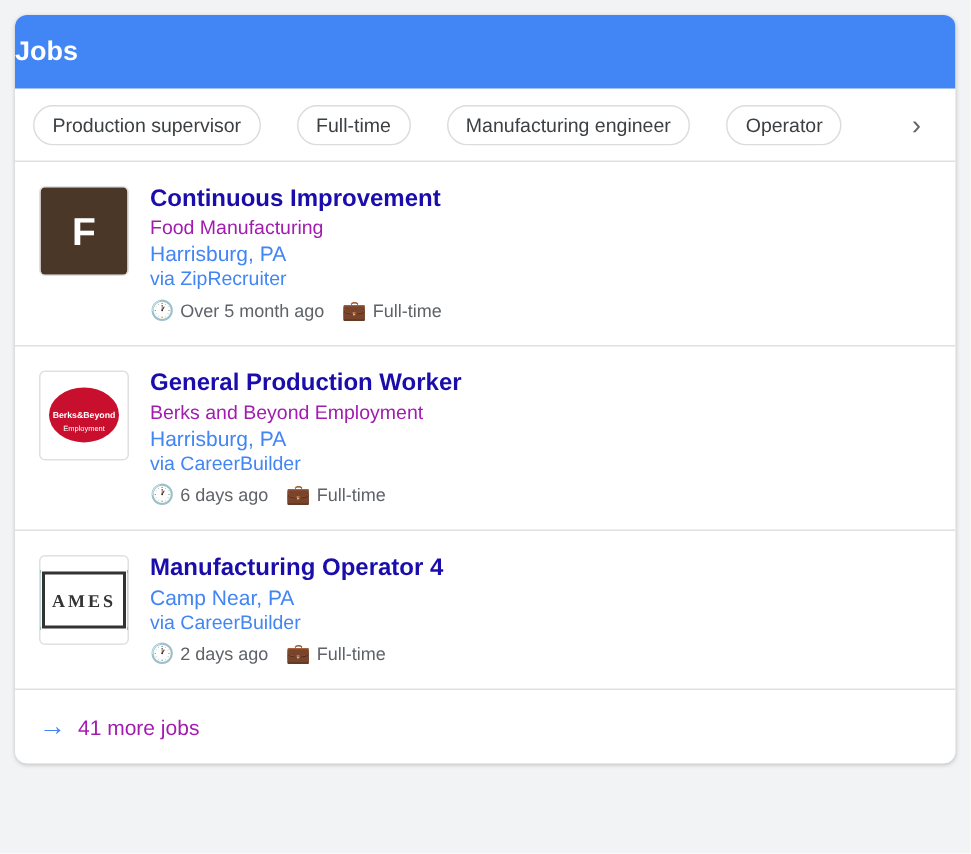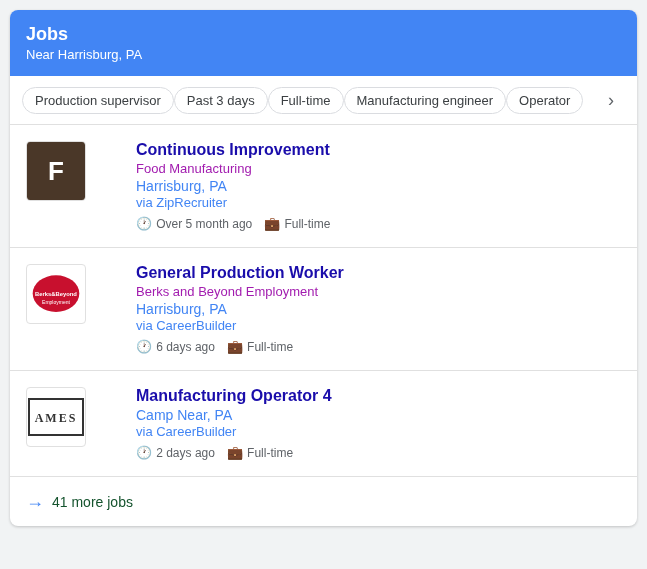--- a/index.html
+++ b/index.html
@@ -14,41 +14,41 @@
     }
     .card {
       width: 627px;
       background: #fff;
       border-radius: 8px;
       overflow: hidden;
       box-shadow: 0 1px 3px rgba(0,0,0,0.2);
     }
     .header {
       background: #4285f4;
-      padding: 14px 16px;
+      padding: 14px 0;
       color: #fff;
     }
     .header-title {
       font-size: 18px;
       font-weight: bold;
     }
     .header-subtitle {
       font-size: 13px;
       margin-top: 2px;
     }
     .filters {
       display: flex;
       align-items: center;
       padding: 10px 12px;
       border-bottom: 1px solid #e0e0e0;
       overflow: hidden;
     }
     .filter-chips {
       display: flex;
-      gap: 0;
+      gap: 24px;
       flex: 1;
       overflow: hidden;
     }
     .chip {
       border: 1px solid #dadce0;
       border-radius: 16px;
       padding: 5px 12px;
       font-size: 13px;
       color: #3c4043;
       white-space: nowrap;
@@ -113,21 +113,21 @@
       height: 40px;
       border: 2px solid #0f766e;
       display: flex;
       align-items: center;
       font-size: 11px;
       font-weight: bold;
       color: #333;
       letter-spacing: 1px;
       font-family: serif;
     }
-    .job-info { flex: 1; margin-left: 36px; }
+    .job-info { flex: 1; }
     .job-title {
       font-size: 16px;
       font-weight: bold;
       color: #1a0dab;
       margin-bottom: 2px;
     }
     .job-company {
       font-size: 13px;
       color: #a21caf;
       margin-bottom: 2px;
@@ -163,39 +163,37 @@
       align-items: center;
       gap: 8px;
       cursor: pointer;
       border-top: 1px solid #e0e0e0;
     }
     .more-jobs-arrow {
       color: #4285f4;
       font-size: 18px;
     }
     .more-jobs-text {
-      color: #14532d;
+      color: #a21caf;
       font-size: 14px;
       font-weight: 500;
     }
   </style>
 </head>
 <body>
 
 <div class="card">
 
   <div class="header">
     <div class="header-title">Jobs</div>
-    <div class="header-subtitle">Near Harrisburg, PA</div>
   </div>
 
   <div class="filters">
     <div class="filter-chips">
       <div class="chip">Production supervisor</div>
-      <div class="chip">Past 3 days</div>
       <div class="chip">Full-time</div>
       <div class="chip">Manufacturing engineer</div>
       <div class="chip">Operator</div>
     </div>
     <div class="filter-arrow">›</div>
   </div>
 
   <div class="job-list">
 
     <div class="job-item">

